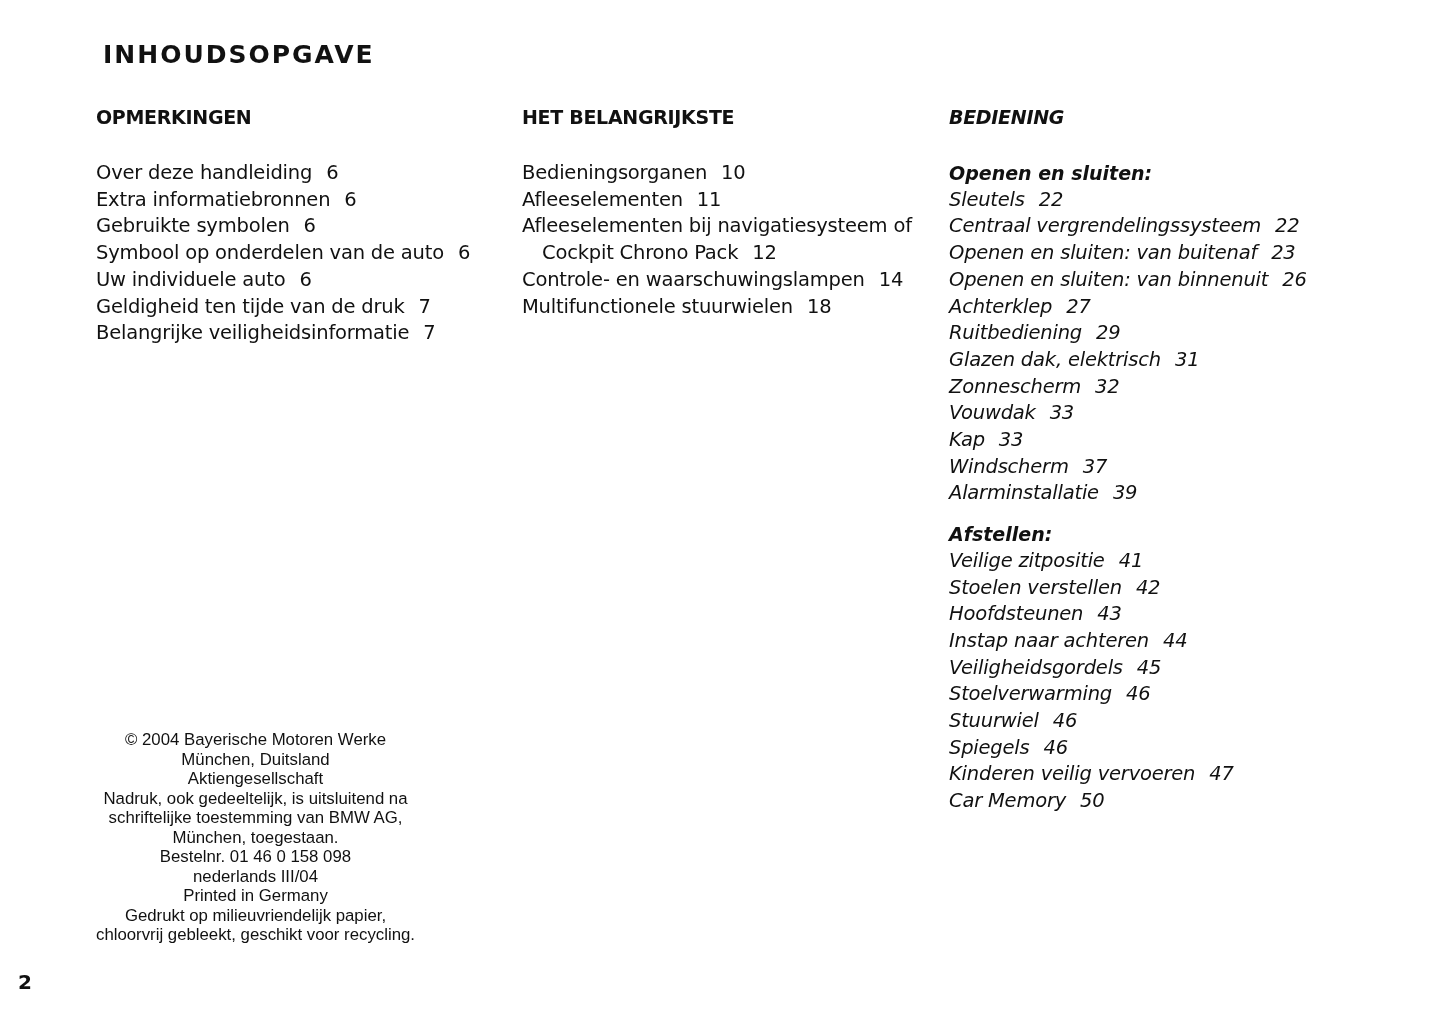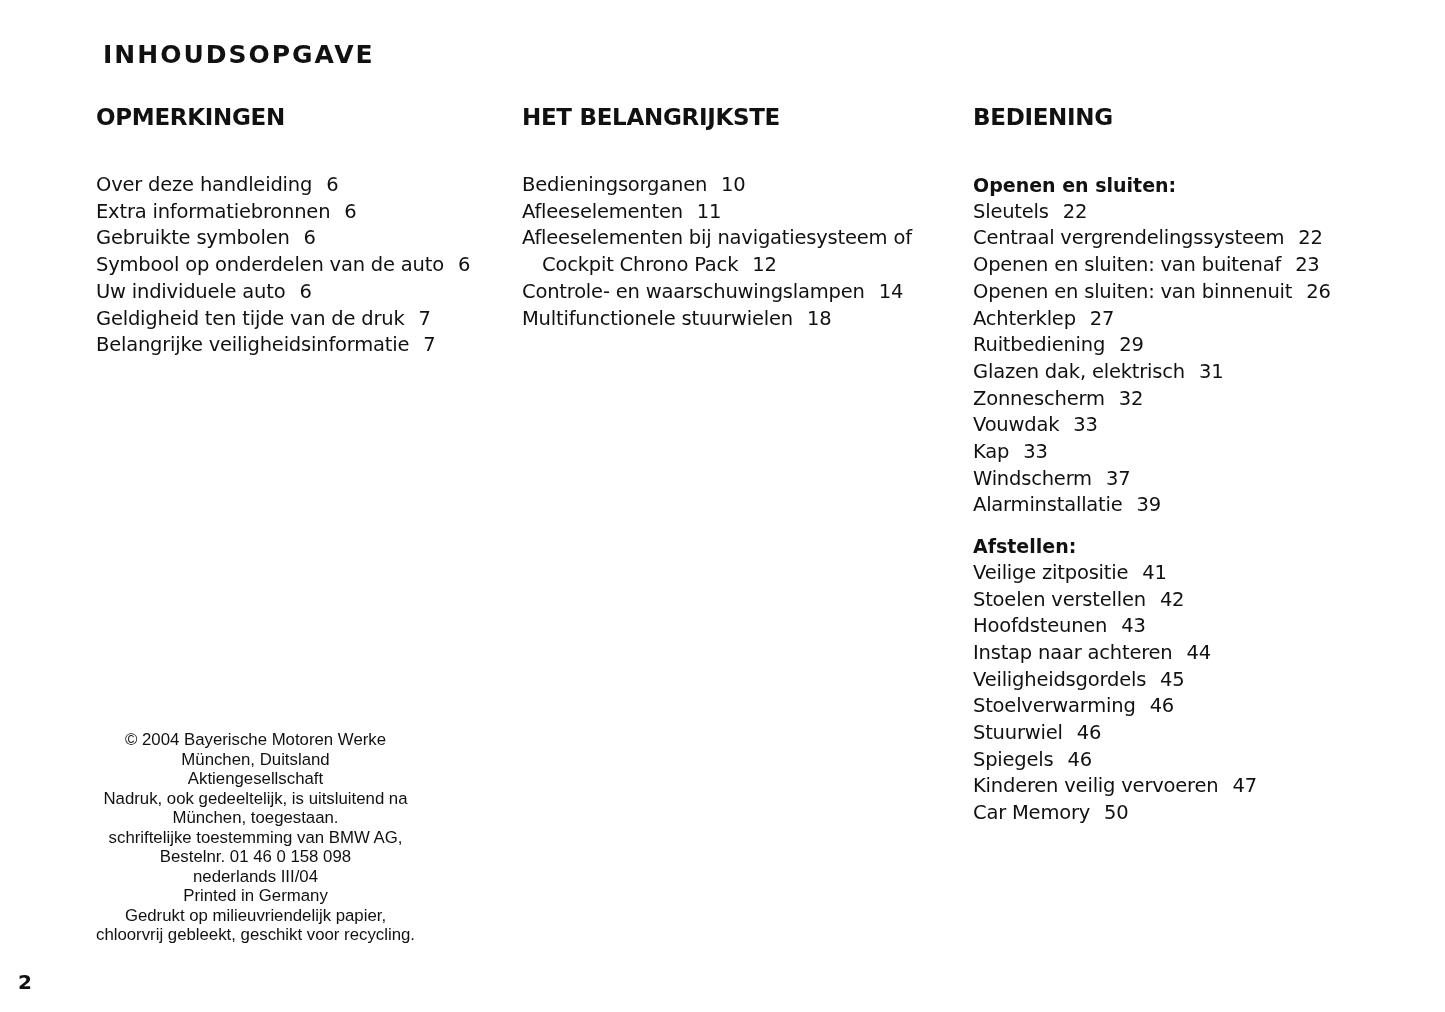--- a/index.html
+++ b/index.html
@@ -3,22 +3,22 @@
 <meta charset="utf-8">
 <style>
   html, body { margin: 0; padding: 0; background: #ffffff; }
   body { width: 1445px; height: 1012px; position: relative; overflow: hidden; color: #111111;
          font-family: "DejaVu Sans", sans-serif; }
   .page-title { position: absolute; left: 103px; top: 40px; font-size: 25px; font-weight: bold;
                 letter-spacing: 2px; }
   .col { position: absolute; top: 102px; width: 420px; }
   .col-1 { left: 96px; }
   .col-2 { left: 522px; }
-  .col-3 { left: 973px; }
-  .col-head { font-size: 23px; font-weight: bold; height: 30px; line-height: 30px; margin-bottom: 40px; letter-spacing: -0.3px; }
+  .col-3 { left: 949px; font-style: italic; }
+  .col-head { font-size: 19px; font-weight: bold; height: 30px; line-height: 30px; margin-bottom: 28px; letter-spacing: -0.3px; }
   .entries { list-style: none; margin: 0; padding: 0; }
   .entry { font-size: 19.5px; line-height: 26.7px; white-space: nowrap; letter-spacing: -0.2px; }
   .entry .pg { margin-left: 14px; }
   .entry.cont .rest { display: block; padding-left: 20px; }
   .subhead { font-size: 19px; font-weight: bold; line-height: 26.7px; white-space: nowrap; }
   .group + .group { margin-top: 14px; }
   .imprint { position: absolute; left: 96px; top: 730px; font-family: "Liberation Sans", sans-serif;
              font-size: 16.8px; line-height: 19.5px; }
   .imprint div { white-space: nowrap; text-align: center; }
   .page-number { position: absolute; left: 18px; top: 970px; font-size: 20px; font-weight: bold; }
@@ -88,22 +88,22 @@
       <li class="entry"><span>Car Memory</span><span class="pg">50</span></li>
     </ul>
   </div>
 </section>
 
 <div class="imprint">
   <div>© 2004 Bayerische Motoren Werke</div>
   <div>München, Duitsland</div>
   <div>Aktiengesellschaft</div>
   <div>Nadruk, ook gedeeltelijk, is uitsluitend na</div>
+  <div>schriftelijke toestemming van BMW AG,</div>
   <div>München, toegestaan.</div>
-  <div>schriftelijke toestemming van BMW AG,</div>
   <div>Bestelnr. 01 46 0 158 098</div>
   <div>nederlands III/04</div>
   <div>Printed in Germany</div>
   <div>Gedrukt op milieuvriendelijk papier,</div>
   <div>chloorvrij gebleekt, geschikt voor recycling.</div>
 </div>
 
 <div class="page-number">2</div>
 
 </body></html>

